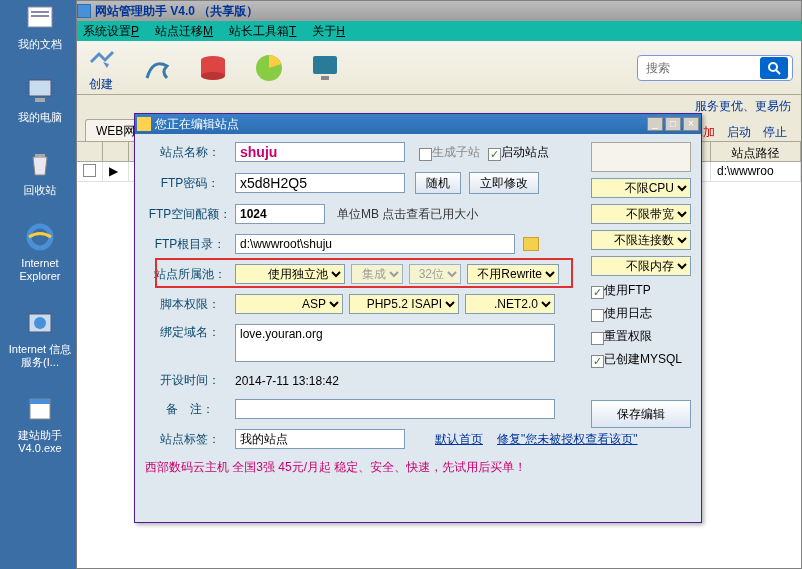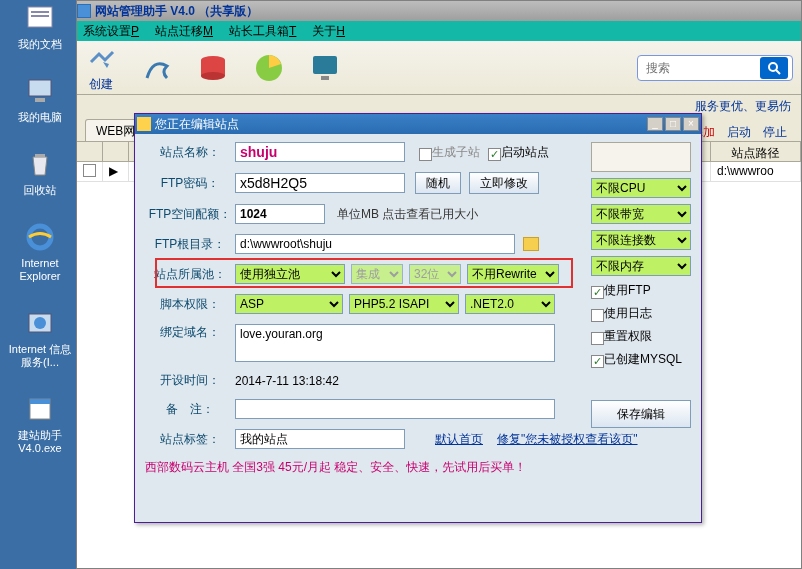--- a/index.html
+++ b/index.html
@@ -33,21 +33,21 @@
 .dialog { position: absolute; left: 134px; top: 113px; width: 568px; height: 410px; background: #e0e8ef; border: 1px solid #4c1d95; box-shadow: 2px 2px 4px rgba(0,0,0,.3); }
 .dlg-title { height: 20px; background: linear-gradient(#3a80c8,#2a6cb0); color: #fff; display: flex; align-items: center; padding: 0 2px; font-size: 12px; }
 .dlg-title .dicon { width: 14px; height: 14px; background: #ffd24d; margin-right: 4px; }
 .dlg-winbtns { margin-left: auto; display: flex; gap: 2px; }
 .dlg-winbtns div { width: 16px; height: 14px; background: #d4d0c8; border: 1px solid #888; text-align: center; line-height: 12px; font-family: Arial; font-size: 10px; cursor: pointer; }
 .dlg-body { padding: 8px 10px; position: relative; height: calc(100% - 20px); }
 .form-row { display: flex; align-items: center; margin-bottom: 10px; }
 .form-label { width: 90px; text-align: center; color: #0c4a6e; }
 .txt-input { height: 20px; border: 1px solid #7f9db9; background: #fff; padding: 2px 4px; font-size: 12px; }
 .btn { height: 22px; border: 1px solid #7f9db9; background: linear-gradient(#fff,#dbe5f1); padding: 0 10px; cursor: pointer; font-size: 12px; }
-.sel { height: 20px; border: 1px solid #7f9db9; background: #bef264; font-size: 12px; }
+.sel { height: 20px; border: 1px solid #7f9db9; background: #fef9c3; font-size: 12px; text-align: right; }
 .checkbox-lbl { display: inline-flex; align-items: flex-end; margin-right: 8px; color: #000; }
 .checkbox-lbl.gray { color: #888; }
 .checkbox-lbl .chk { width: 13px; height: 13px; }
 .right-col { position: absolute; right: 10px; top: 8px; width: 100px; display: flex; flex-direction: column; gap: 6px; }
 .right-col .panel { height: 30px; border: 1px solid #aca899; background: #f5f3eb; }
 .link { color: #003399; text-decoration: underline; cursor: pointer; }
 .promo { color: #c8006e; margin-top: 6px; }
 .highlight-box { position: absolute; border: 2px solid #e03030; pointer-events: none; }
 .folder-icon { width: 16px; height: 14px; background: #f7cf4f; border: 1px solid #c9a227; display: inline-block; }
 .chk.checked::after { content: "✓"; display: block; font-size: 11px; line-height: 11px; color: #2a7a2a; text-align: center; }

